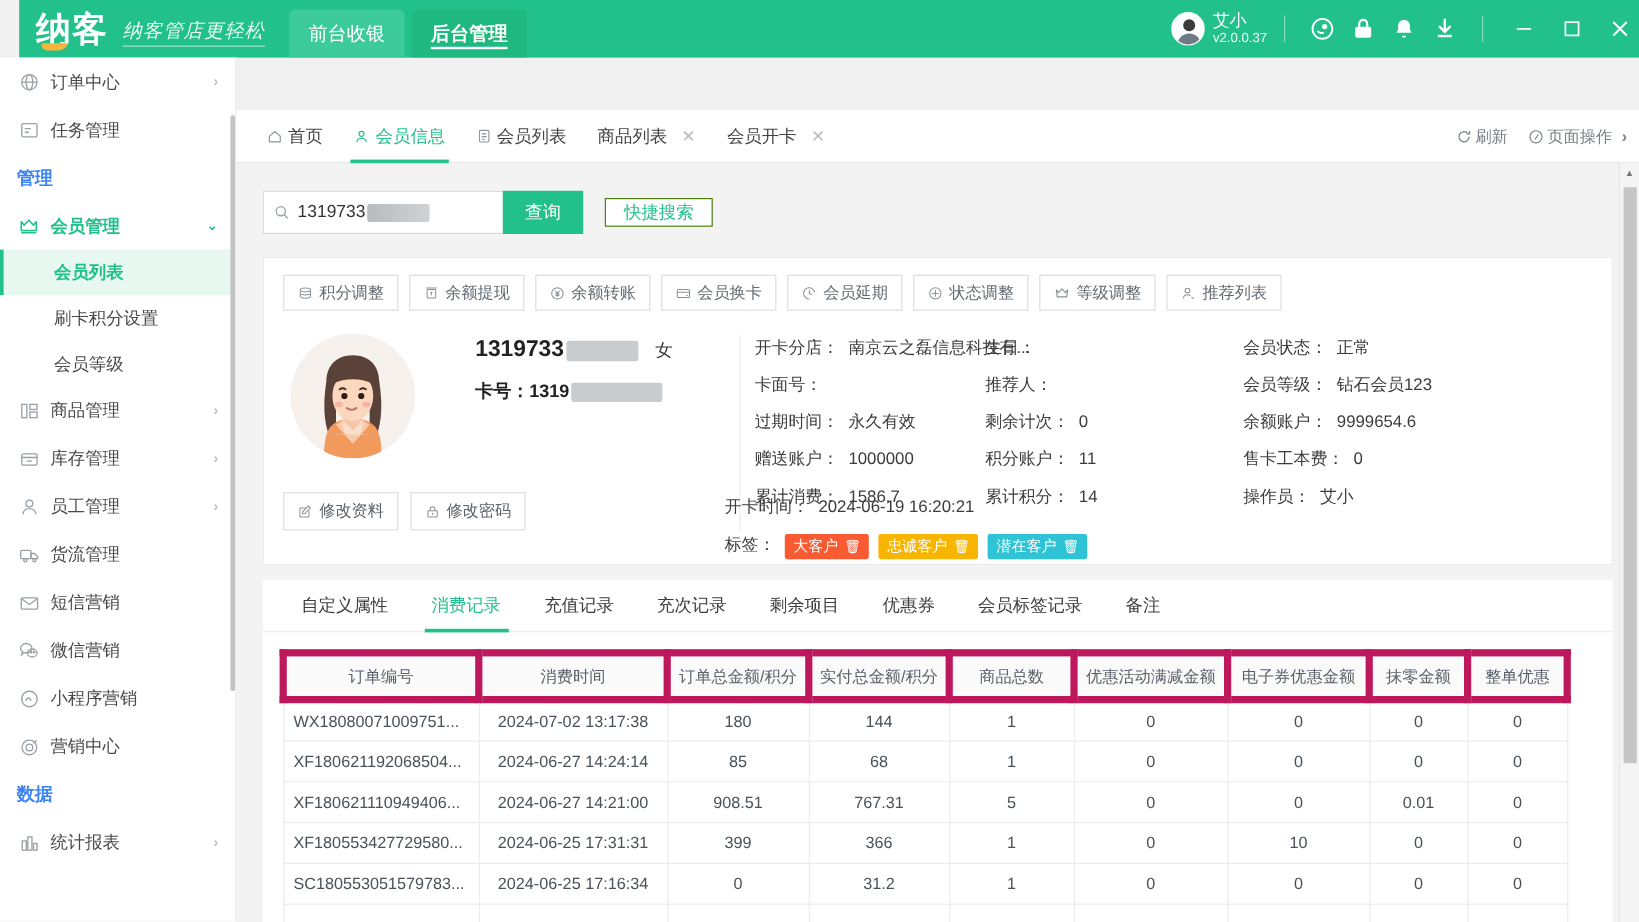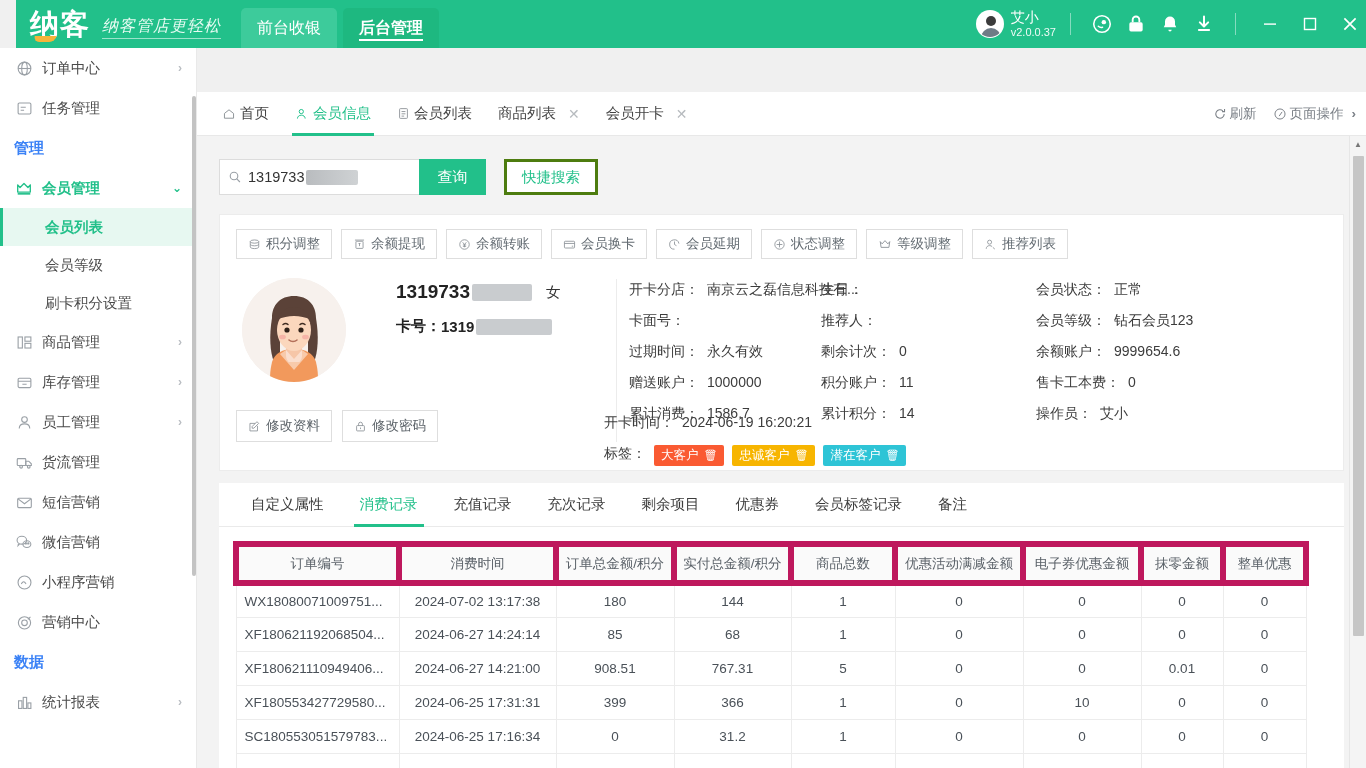--- a/index.html
+++ b/index.html
@@ -158,22 +158,22 @@
     font-size: 14.5px; color:#333; display:flex; align-items:center;
   }
   .redact { display:inline-block; height: 15px; background:#c9cccf; border-radius:2px;
             margin-left: 2px; vertical-align: middle; }
   .redact.r1 { width: 52px; background: linear-gradient(90deg,#b9bcbf,#cfd2d4); }
   .btn-query {
     width: 67px; height: 36px; background: #22c08a; color:#fff; font-size: 15px;
     display:flex; align-items:center; justify-content:center; cursor:pointer;
   }
   .btn-quick {
-    margin-left: 18px; height: 36px; padding: 0 15px;
-    border: 3px solid #4d7c0f; color: #22c08a; font-size: 14.5px;
+    margin-left: 18px; height: 24px; padding: 0 15px;
+    border: 1px solid #4d7c0f; color: #22c08a; font-size: 14.5px;
     display:flex; align-items:center; background:#fff; cursor:pointer;
   }
 
   
   .card { background:#fff; border:1px solid #ececec; }
   .act-row { display:flex; align-items:center; padding: 14px 16px 10px 16px; flex-wrap: nowrap; }
   .act-btn {
     height: 30px; border: 1px solid #dedede; background:#fff; color:#636b72;
     font-size: 13.5px; display:flex; align-items:center; padding: 0 11px;
     margin-right: 9px; cursor:pointer; white-space: nowrap;
@@ -352,22 +352,22 @@
       <svg width="18" height="18" viewBox="0 0 20 20" fill="none" stroke="currentColor" stroke-width="1.5">
           <path d="M3 6.5l2.6 3L10 5l4.4 4.5L17 6.5v8H3z" stroke-linejoin="round"></path>
           <path d="M3 16.5h14" stroke-width="1.8"></path>
         </svg>
     </span>
     <span>会员管理</span>
     <span class="chev">⌄</span>
   </div>
 
   <div class="side-sub active">会员列表</div>
+  <div class="side-sub">刷卡积分设置</div>
   <div class="side-sub">会员等级</div>
-  <div class="side-sub">刷卡积分设置</div>
 
   <div class="side-item">
     <span class="si-icon">
       <svg width="17" height="17" viewBox="0 0 20 20" fill="none" stroke="currentColor" stroke-width="1.3">
           <rect x="2.5" y="3.5" width="5" height="13"></rect>
           <rect x="10.5" y="3.5" width="7" height="5"></rect>
           <rect x="10.5" y="11" width="7" height="5.5"></rect>
         </svg>
     </span>
     <span>商品管理</span>

